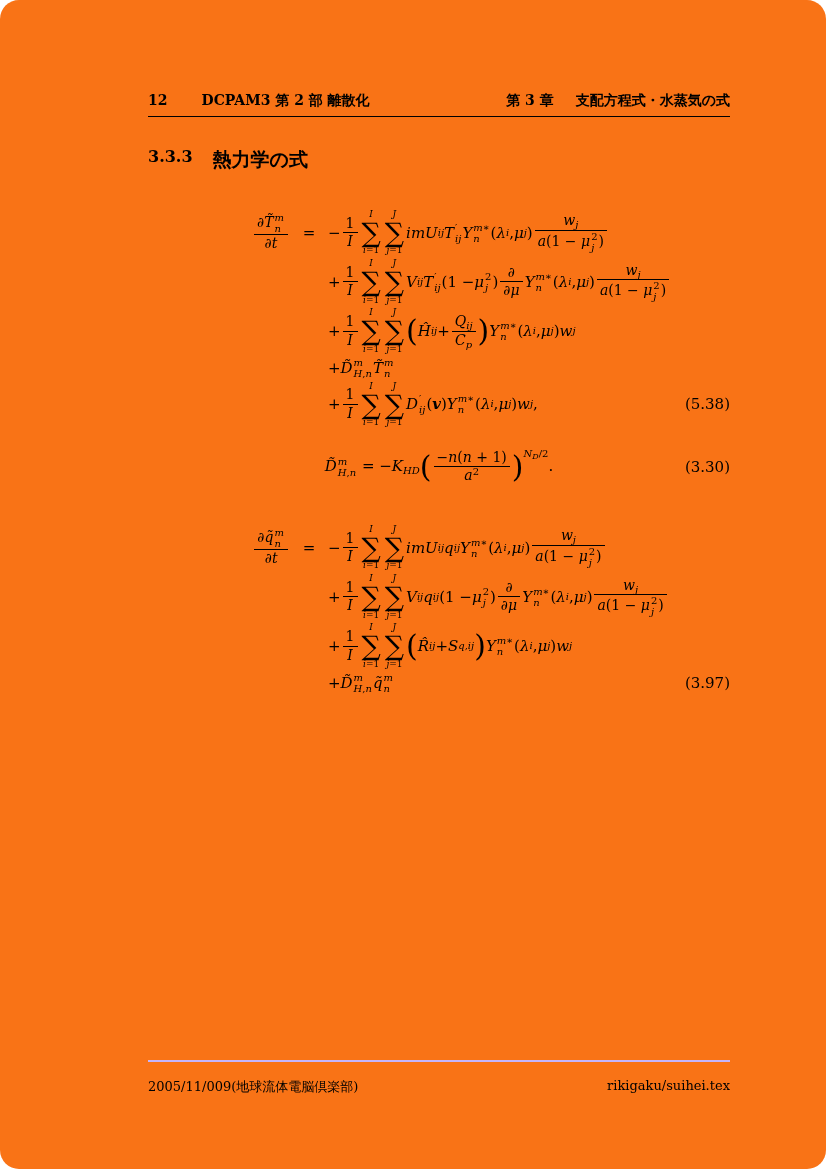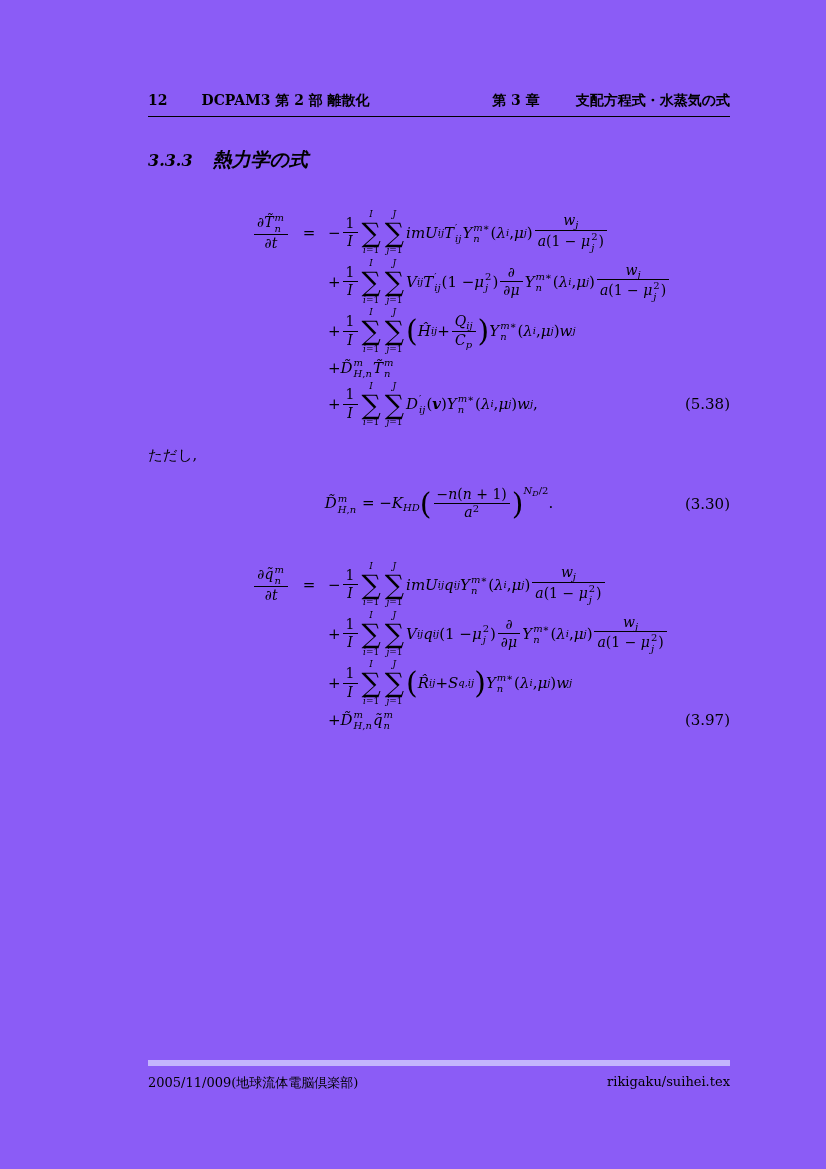--- a/index.html
+++ b/index.html
@@ -1,34 +1,34 @@
 <!DOCTYPE html>
 <html><head>
 <meta charset="utf-8">
 <style>
   * { margin:0; padding:0; box-sizing:border-box; }
   html,body { background:#ffffff; }
   body {
     width:826px; height:1169px; position:relative;
     font-family:"DejaVu Serif", serif; color:#000;
   }
-  .page { position:absolute; inset:0; background:#8b5cf6; }
+  .page { position:absolute; inset:0; background:#f97316;border-radius:19px; }
   .content { position:absolute; left:148px; top:0; width:582px; }
 
   
   .header {
     margin-top:92px; padding-bottom:6px; border-bottom:1px solid #000;
     display:flex; justify-content:space-between; align-items:baseline;
     font-weight:bold; font-size:14px;
   }
   .h-left { display:flex; gap:34px; }
-  .h-right { display:flex; gap:36px; }
-
-  
-  .sec { font-weight:bold; font-size:16px; display:flex; align-items:center;font-style:italic; }
+  .h-right { display:flex; gap:22px; }
+
+  
+  .sec { font-weight:bold; font-size:16px; display:flex; align-items:flex-start; }
   .sec .snum { font-family:"DejaVu Serif", serif; }
   .sec .sttl { font-family:"DejaVu Sans", sans-serif; margin-left:20px; font-size:19px; }
   .sec1 { margin-top:30px; }
   .sec2 { margin-top:28px; }
 
   
   .eq { margin-top:36px; }
   .eq331 { margin-top:34px; }
   .eqrow { display:flex; align-items:center; position:relative; margin:2px 0; }
   .eql { width:142px; display:flex; justify-content:flex-end; align-items:center; }
@@ -52,21 +52,21 @@
   .sm .sl { font-size:9px; line-height:1.2; font-style:normal; }
   .sm .sg { font-size:27px; line-height:0.95; font-style:normal; }
   .ss { display:inline-flex; flex-direction:column; align-items:flex-start; vertical-align:middle;
         font-size:10px; line-height:1.1; margin:0 1px; }
   .bp { font-size:200%; vertical-align:middle; line-height:0; font-style:normal; }
   .bp + sup { vertical-align:14px;margin-top:43px; }
 
   
   .footer {
     position:absolute; left:148px; top:1060px; width:582px;
-    border-top:6px solid #c4b5fd; padding-top:8px;
+    border-top:2px solid #c4b5fd; padding-top:16px;
     display:flex; justify-content:space-between; font-size:13px;
   }
 </style>
 </head>
 <body>
 
 <div class="page">
   <div class="content">
 
     <div class="header">
@@ -207,21 +207,20 @@
               <span>′</span>
               <span><i>i</i><i>j</i></span>
             </span>(<b><i>v</i></b>)<i>Y</i><span class="ss">
               <span><i>m</i>∗</span>
               <span><i>n</i></span>
             </span>(<i>λ</i><sub><i>i</i></sub>, <i>μ</i><sub><i>j</i></sub>)<i>w</i><sub><i>j</i></sub>,</div>
           <div class="eqn math">(5.38)</div>
         </div>
       </div>
 
-    <p class="body-text">ただし,</p>
 
     <div class="eqc eq330">
       <span class="math"><i>D̃</i><span class="ss">
             <span><i>m</i></span>
             <span><i>H</i>,<i>n</i></span>
           </span> = −<i>K</i><sub><i>H</i><i>D</i></sub><span class="bp">(</span><span class="fr"><span class="nu">−<i>n</i>(<i>n</i> + 1)</span><span class="de"><i>a</i><sup>2</sup></span></span><span class="bp">)</span><sup><i>N</i><sub><i>D</i></sub>/2</sup>.</span>
       <span class="eqn math">(3.30)</span>
     </div>
 
 

